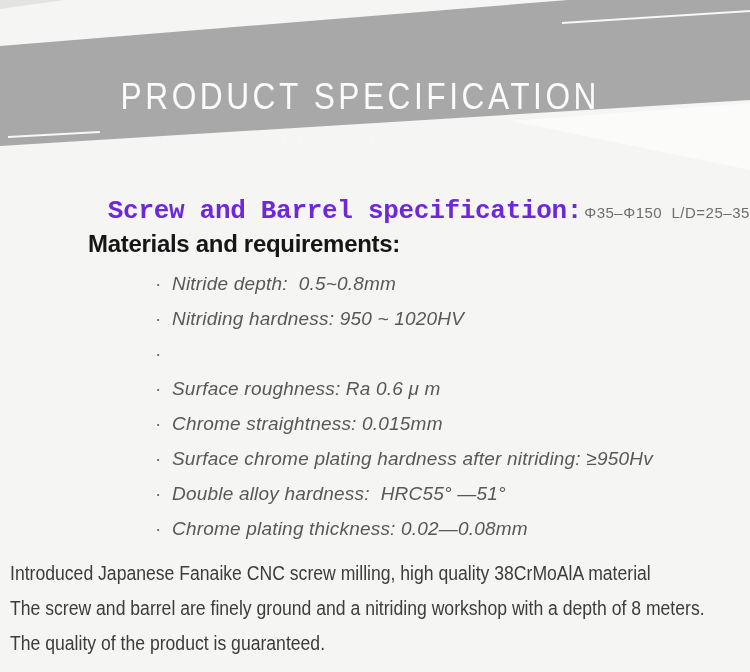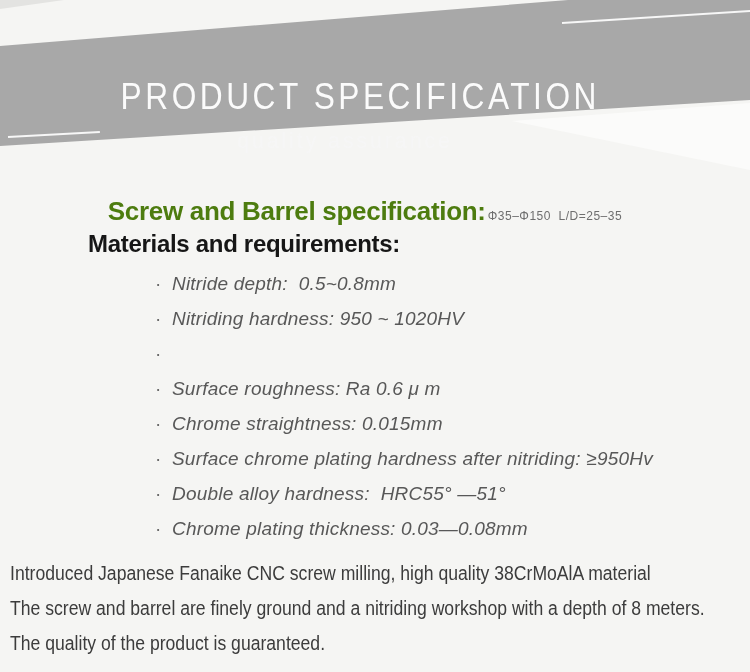--- a/index.html
+++ b/index.html
@@ -50,24 +50,24 @@
     transform: scaleX(0.88); transform-origin: center top;
   }
   .banner-subtitle {
     margin-top: 12px; font-size: 22px; letter-spacing: 3px;
     white-space: nowrap; color: #f6f6f6;
     transform: scaleX(0.97); transform-origin: center top;
   }
 
   .spec-heading { position: absolute; left: 90px; top: 178px; white-space: pre; }
   .h-bold {
-    font-weight: bold; font-size: 26px; color: #4d7c0f; letter-spacing: -0.3px;
+    font-weight: bold; font-size: 26px; color: #6d28d9; letter-spacing: -0.3px; font-family: Liberation Mono, monospace;
   }
   .h-value {
-    font-size: 12px; color: #6e6e6e; margin-left: 2px; letter-spacing: 0.5px;
+    font-size: 15px; color: #6e6e6e; margin-left: 2px; letter-spacing: 0.5px;
     white-space: pre;
   }
 
   .materials-heading {
     position: absolute; left: 88px; top: 230px;
     font-weight: bold; font-size: 24px; color: #161616; letter-spacing: -0.3px;
   }
 
   .bullets {
     position: absolute; left: 155px; top: 266px;
@@ -133,21 +133,21 @@
     <li>
         <span class="dot">·</span>
         <span class="bullet-text">Surface chrome plating hardness after nitriding: ≥950Hv</span>
       </li>
     <li>
         <span class="dot">·</span>
         <span class="bullet-text">Double alloy hardness:  HRC55° —51°</span>
       </li>
     <li>
         <span class="dot">·</span>
-        <span class="bullet-text">Chrome plating thickness: 0.03—0.08mm</span>
+        <span class="bullet-text">Chrome plating thickness: 0.02—0.08mm</span>
       </li>
   </ul>
 
   <div class="footer">
     <div class="footer-line">Introduced Japanese Fanaike CNC screw milling, high quality 38CrMoAlA material</div>
     <div class="footer-line">The screw and barrel are finely ground and a nitriding workshop with a depth of 8 meters.</div>
     <div class="footer-line">The quality of the product is guaranteed.</div>
   </div>
 
 </div>

